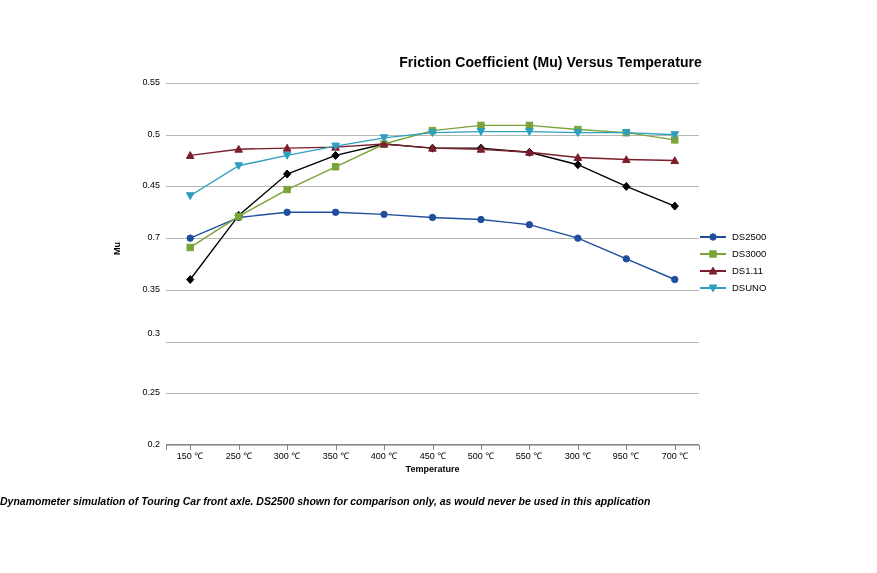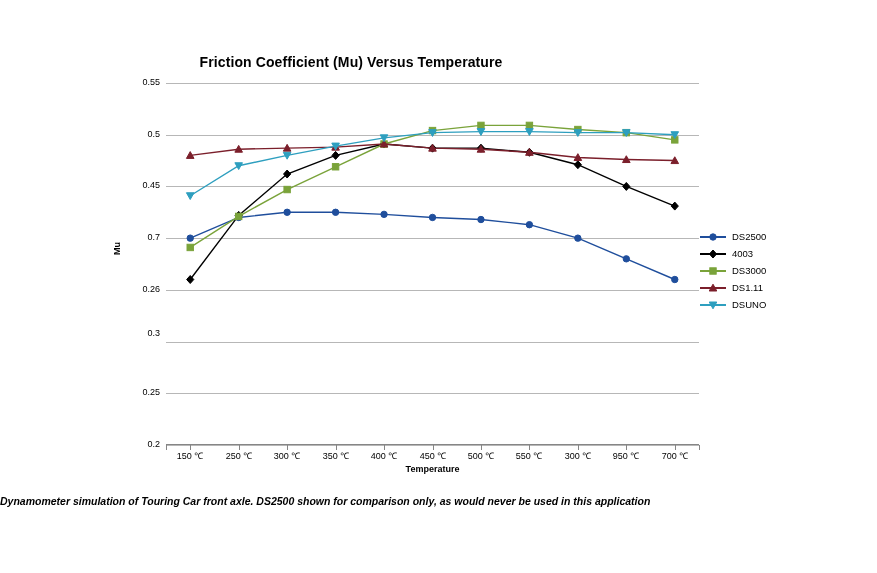--- a/index.html
+++ b/index.html
@@ -17,21 +17,21 @@
   #page {
     position: relative;
     width: 877px;
     height: 573px;
   }
   #chart-title {
     position: absolute;
     left: 0;
     top: 54px;
     width: 702px;
-    text-align: center;
+    text-align: right;
     font-size: 14px;
     font-weight: bold;
     color: #000000;
     letter-spacing: 0.1px;
   }
   
   #plot {
     position: absolute;
     left: 166px;
     top: 83px;
@@ -243,29 +243,20 @@
         <div class="legend-swatch">
           <div class="lline" style="background: rgb(31, 78, 156);"></div>
           <svg class="lmark" width="8" height="8" viewBox="0 0 8 8" style="position: absolute; left: 9px; top: 2px;">
             <circle cx="4" cy="4" r="3.2" fill="#1f4e9c" stroke="#1f4e9c" stroke-width="1"></circle>
           </svg>
         </div>
         <span class="legend-label">DS2500</span>
       </div>
       <div class="legend-row">
         <div class="legend-swatch">
-          <div class="lline" style="background: rgb(0, 0, 0);"></div>
-          <svg class="lmark" width="8" height="8" viewBox="0 0 8 8" style="position: absolute; left: 9px; top: 2px;">
-            <polygon points="4,0 7.6,4 4,8 0.3999999999999999,4" fill="#000000" stroke="#000000" stroke-width="1"></polygon>
-          </svg>
-        </div>
-        <span class="legend-label">4003</span>
-      </div>
-      <div class="legend-row">
-        <div class="legend-swatch">
           <div class="lline" style="background: rgb(122, 163, 58);"></div>
           <svg class="lmark" width="8" height="8" viewBox="0 0 8 8" style="position: absolute; left: 9px; top: 2px;">
             <rect x="0.7999999999999998" y="0.7999999999999998" width="6.4" height="6.4" fill="#7aa33a" stroke="#7aa33a" stroke-width="1"></rect>
           </svg>
         </div>
         <span class="legend-label">DS3000</span>
       </div>
       <div class="legend-row">
         <div class="legend-swatch">
           <div class="lline" style="background: rgb(123, 31, 43);"></div>
@@ -283,21 +274,21 @@
           </svg>
         </div>
         <span class="legend-label">DSUNO</span>
       </div>
     </div>
 
   <div id="caption">Dynamometer simulation of Touring Car front axle. DS2500 shown for comparison only, as would never be used in this application</div>
 <div class="ytick-label" style="top: 439px; position: absolute; left: 126px; right: auto; width: 34px;">0.2</div>
     <div class="ytick-label" style="top: 387px; position: absolute; left: 126px; right: auto; width: 34px;">0.25</div>
     <div class="ytick-label" style="top: 328px; position: absolute; left: 126px; right: auto; width: 34px;">0.3</div>
-    <div class="ytick-label" style="top: 284px; position: absolute; left: 126px; right: auto; width: 34px;">0.26</div>
+    <div class="ytick-label" style="top: 284px; position: absolute; left: 126px; right: auto; width: 34px;">0.35</div>
     <div class="ytick-label" style="top: 232px; position: absolute; left: 126px; right: auto; width: 34px;">0.7</div>
     <div class="ytick-label" style="top: 180px; position: absolute; left: 126px; right: auto; width: 34px;">0.45</div>
     <div class="ytick-label" style="top: 129px; position: absolute; left: 126px; right: auto; width: 34px;">0.5</div>
     <div class="ytick-label" style="top: 77px; position: absolute; left: 126px; right: auto; width: 34px;">0.55</div>
     <div class="xtick-mark" style="left: 190px;"></div>
     <div class="xtick-label" style="left: 168px;">150 ℃</div>
     <div class="xtick-mark" style="left: 239px;"></div>
     <div class="xtick-label" style="left: 217px;">250 ℃</div>
     <div class="xtick-mark" style="left: 287px;"></div>
     <div class="xtick-label" style="left: 265px;">300 ℃</div>

